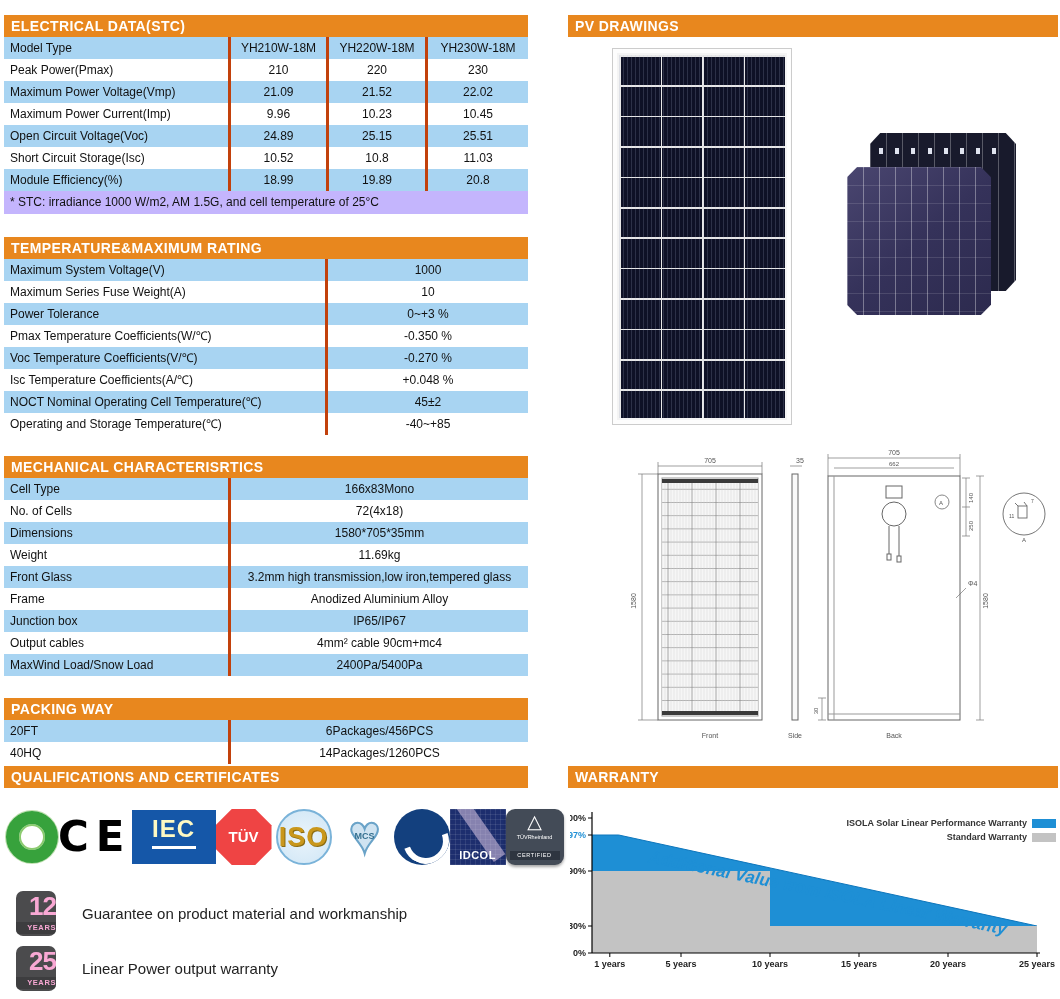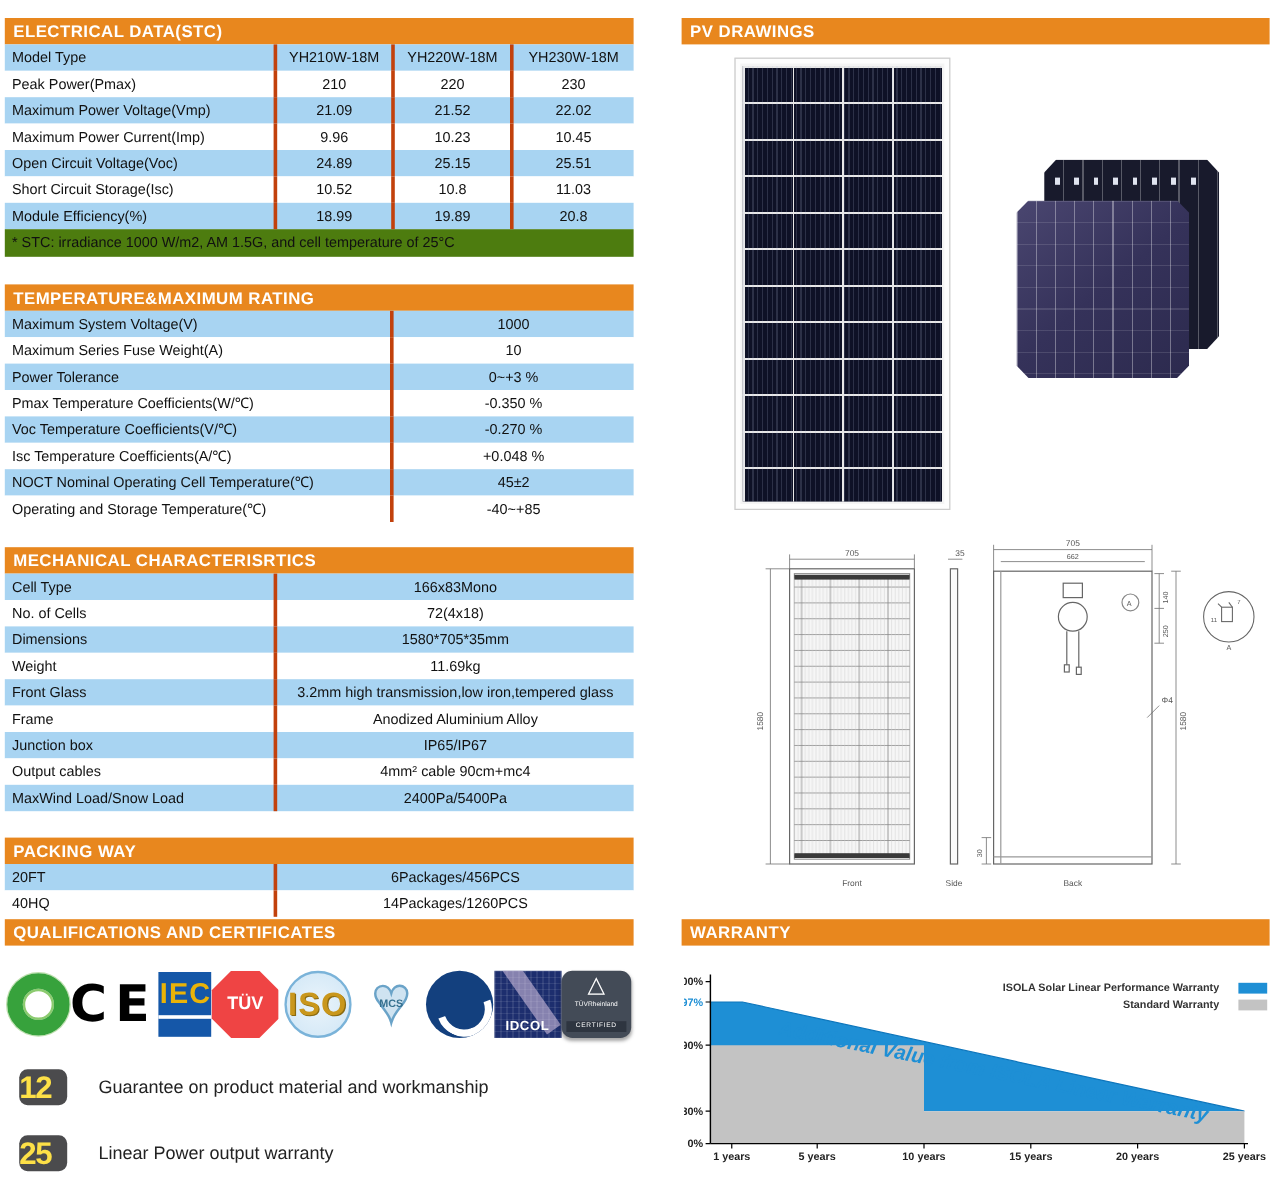--- a/index.html
+++ b/index.html
@@ -12,30 +12,30 @@
   .trow{display:grid;height:22px;line-height:22px;font-size:12px}
   .trow.blue{background:#A8D4F2}
   .trow.light{background:#fff}
   .cell{overflow:hidden;white-space:nowrap}
   .cell.lab{padding-left:6px;text-align:left}
   .cell.val{text-align:center;border-left:3px solid #c2410c}
   .t-elec .trow{grid-template-columns:224px 98px 99px 103px}
   .t-temp .trow{grid-template-columns:321px 203px}
   .t-mech .trow{grid-template-columns:224px 300px}
   .t-pack .trow{grid-template-columns:224px 300px}
-  .footnote{height:23px;line-height:23px;background:#4d7c0f;font-size:12px;padding-left:6px;white-space:nowrap}
+  .footnote{height:23px;line-height:23px;background:#c4b5fd;font-size:12px;padding-left:6px;white-space:nowrap}
   
   .logos{position:absolute;left:6px;top:806px;width:520px;height:62px;display:flex;
          justify-content:space-between;align-items:center}
   .logo{position:relative;flex:0 0 auto}
   .green-ring{width:52px;height:52px;border-radius:50%;border:13px solid #37a23c;box-sizing:border-box;
               box-shadow:inset 0 0 0 2px #8ccb6f,0 0 0 1px #bfe0ae}
   .ce{font-size:42px;font-weight:bold;letter-spacing:7px;line-height:56px;color:#000;
       font-family:"DejaVu Sans",sans-serif}
-  .iec{width:44px;height:54px;background:#1557a8;color:#eab308;text-align:right;box-sizing:border-box;padding-top:5px}
+  .iec{width:84px;height:54px;background:#1557a8;color:#fef9c3;text-align:center;box-sizing:border-box;padding-top:5px}
   .iec .iec-txt{font-size:24px;font-weight:bold;letter-spacing:1px}
   .iec .iec-bar{display:block;margin:3px auto 0;width:44px;height:3px;background:#fff}
   .tuv-oct{width:56px;height:56px;background:#ef4444;color:#fff;text-align:center;line-height:56px;
            font-weight:bold;font-size:15px;
            clip-path:polygon(29% 0,71% 0,100% 29%,100% 71%,71% 100%,29% 100%,0 71%,0 29%)}
   .iso{width:64px;height:56px;text-align:center}
   .iso::before{content:"";position:absolute;left:50%;top:50%;transform:translate(-50%,-50%);
                width:52px;height:52px;border-radius:50%;border:2px solid #7ab3d9;
                background:radial-gradient(circle,#eaf4fb 0%,#d7eaf7 70%)}
   .iso .iso-txt{position:relative;font-size:27px;font-weight:bold;color:#c9971c;line-height:56px;
@@ -56,21 +56,21 @@
   .idcol .idcol-txt{position:absolute;left:0;right:0;bottom:4px;text-align:center;color:#fff;
                     font-weight:bold;font-size:11px;letter-spacing:.5px}
   .tuv-rh{width:58px;height:56px;background:#434b57;border-radius:9px;color:#fff;text-align:center;
           box-shadow:0 2px 3px rgba(0,0,0,.35)}
   .tuv-rh .tri{display:block;font-size:19px;line-height:25px}
   .tuv-rh .rh-txt{display:block;font-size:5.5px;line-height:7px}
   .tuv-rh .cert-band{position:absolute;left:4px;right:4px;bottom:5px;background:#2e3540;
                      font-size:5.5px;line-height:9px;letter-spacing:.6px}
   
   .badge-row{position:absolute;left:16px;display:flex;align-items:center;gap:26px}
-  .badge{width:40px;height:30px;background:#4b4b4d;border-radius:7px;color:#fde047;text-align:left;overflow:hidden}
+  .badge{width:40px;height:45px;background:#4b4b4d;border-radius:7px;color:#f9a8d4;text-align:right;overflow:hidden}
   .bnum{font-size:26px;font-weight:bold;line-height:31px;letter-spacing:-1px}
   .byrs{font-size:7.5px;font-weight:bold;line-height:12px;background:#3d3d3f;letter-spacing:.6px}
   .btext{font-size:15px;color:#222}
   
   .panel-photo{position:absolute;left:612px;top:48px;width:180px;height:377px;background:#f4f4f4;
                border:1px solid #ccc;box-shadow:inset 0 0 0 4px #fdfdfd;padding:6px;box-sizing:border-box}
   .panel-cells{width:100%;height:100%;background-color:#0e1126;
     background-image:
       repeating-linear-gradient(90deg,rgba(180,190,220,.18) 0 1px,transparent 1px 4px),
       repeating-linear-gradient(180deg,#e8e8e8 0 1.5px,transparent 1.5px 30.4px),
@@ -83,21 +83,21 @@
   .cell-front{position:absolute;left:847px;top:167px;width:144px;height:148px;
     background-image:repeating-linear-gradient(90deg,rgba(255,255,255,.35) 0 1px,transparent 1px 16px),
       repeating-linear-gradient(180deg,rgba(255,255,255,.12) 0 1px,transparent 1px 18px),
       linear-gradient(140deg,#4a4670,#35325a 50%,#2c2a4e);
     clip-path:polygon(7% 0,93% 0,100% 7%,100% 93%,93% 100%,7% 100%,0 93%,0 7%);z-index:2}
   
   .drawing{position:absolute;left:572px;top:436px}
   .drawing text{font-family:"Liberation Sans",sans-serif;fill:#555}
   .chart-wrap{position:absolute;left:570px;top:804px;width:490px;height:192px}
   .legend{position:absolute;right:4px;top:14px;text-align:right;font-size:9px;font-weight:bold;color:#333}
-  .lrow{display:flex;align-items:center;justify-content:flex-end;gap:16px;margin-bottom:4px}
+  .lrow{display:flex;align-items:center;justify-content:flex-end;gap:5px;margin-bottom:4px}
   .sw{width:24px;height:9px;display:inline-block}
   .sw-blue{background:#1e8fd5}
   .sw-gray{background:#c3c3c3}
 </style>
 </head>
 <body>
 
 <div class="page">
 
   <div class="sec" style="left:4px;top:15px;width:524px">

